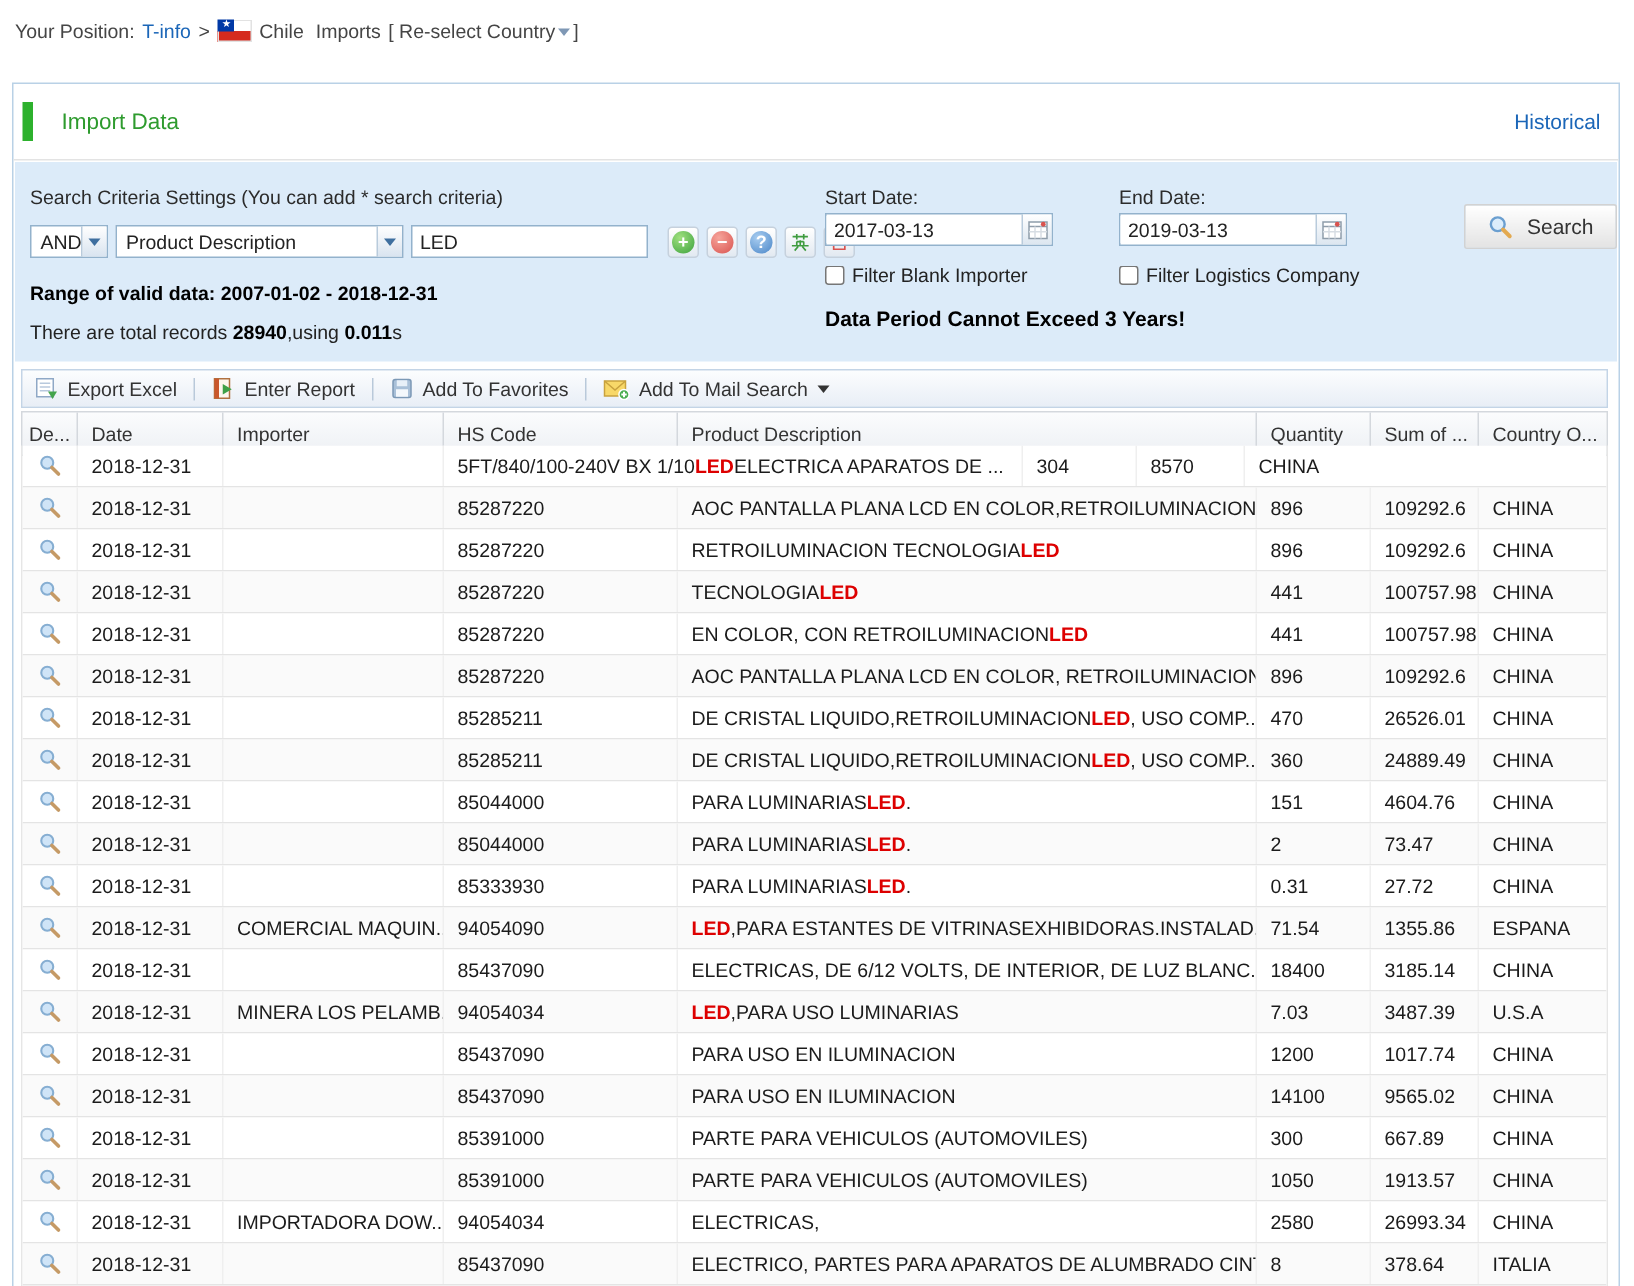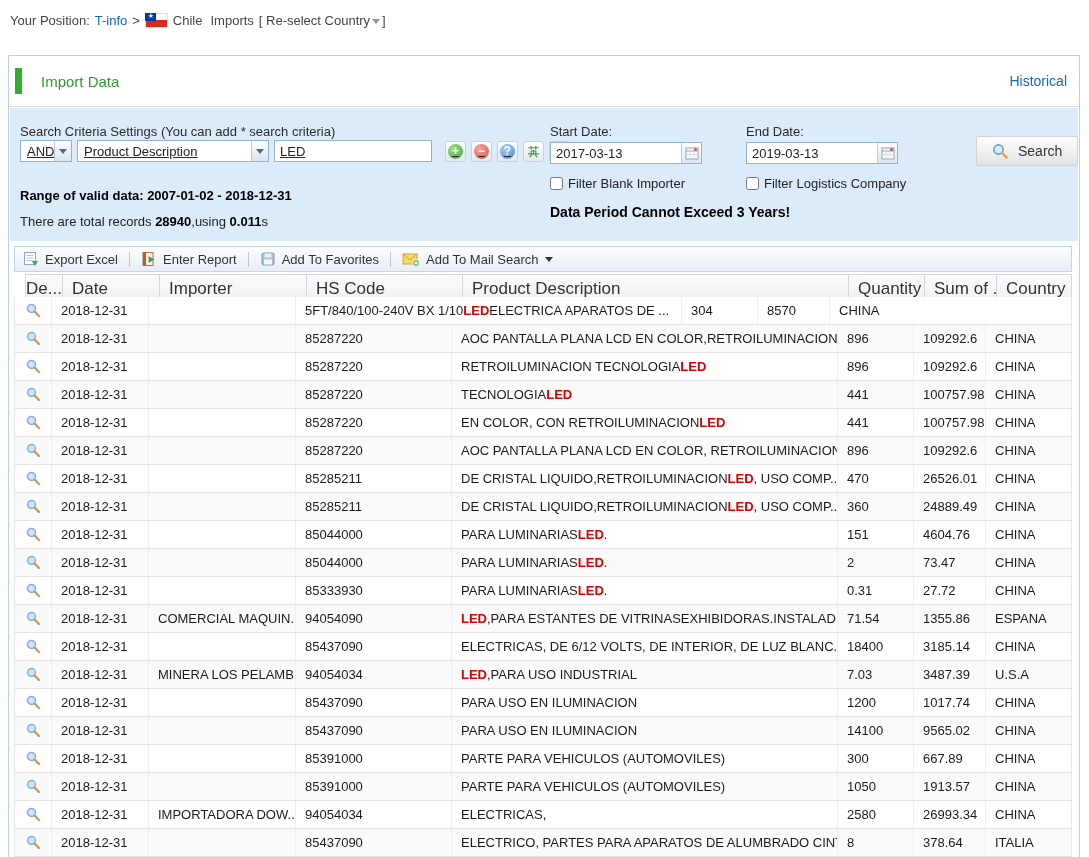--- a/index.html
+++ b/index.html
@@ -52,22 +52,22 @@
     background:linear-gradient(#ffffff,#e3e3e3); border:1px solid #d2d2d2; border-radius:2px; font-size:14px; color:#333; cursor:pointer; }
 
   
   .toolbar { position:absolute; top:190px; left:5px; right:7px; height:26px; display:flex; align-items:center; gap:6px;
     padding:0 8px; background:linear-gradient(#fcfdfe,#e8eef6); border:1px solid #c3d4e6; }
   .tbtn { display:flex; align-items:center; gap:6px; font-size:13px; color:#333; cursor:pointer; white-space:nowrap; }
   .tsep { width:1px; height:15px; background:#b9c9da; margin:0 5px; }
   .mail-caret { display:inline-block; border:4px solid transparent; border-top:5px solid #333; margin-top:5px; }
 
   
-  .thead { position:absolute; top:218px; left:16px; right:7px; height:30px; display:flex;
-    background:linear-gradient(#fbfcfd,#edf0f4); border:1px solid #d4d8dd; font-size:17px; color:#333; }
+  .thead { position:absolute; top:218px; left:5px; right:7px; height:30px; display:flex;
+    background:linear-gradient(#fbfcfd,#edf0f4); border:1px solid #d4d8dd; font-size:13px; color:#333; }
   .hcell { display:flex; align-items:center; padding:0 9px; border-right:1px solid #d4d8dd; white-space:nowrap; overflow:hidden; }
   .tbody { position:absolute; top:241px; left:5px; right:7px; bottom:0; overflow:hidden;
     border-left:1px solid #e6e6e6; border-right:1px solid #e6e6e6; }
   .trow { display:flex; height:28px; background:#fff; border-bottom:1px solid #e4e4e4; font-size:13px; color:#1b1b1b; }
   .trow.alt { background:#fafafa; }
   .tcell { display:flex; align-items:center; padding:0 9px; white-space:nowrap; overflow:hidden; border-right:1px solid #efefef; }
   .c-detail { width:37px; justify-content:center; padding:0; }
   .c-date { width:97px; }
   .c-importer { width:147px; }
   .c-hs { width:156px;text-align:right; }
@@ -102,21 +102,21 @@
 
   <div class="panel-header">
     <span class="green-bar"></span>
     <span class="panel-title">Import Data</span>
     <span class="historical link">Historical</span>
   </div>
 
   <div class="search-area">
     <div class="sa" style="left:10px; top:16px;">Search Criteria Settings (You can add * search criteria)</div>
 
-    <div class="sa criteria-row" style="left:10px; top:32px;text-decoration:underline;">
+    <div class="sa criteria-row" style="left:10px; top:42px;">
       <span class="xsel" style="width:52px;">
         <span class="txt">AND</span>
         <span class="arrow">
             <i></i>
           </span>
       </span>
       <span class="xsel" style="width:192px;">
         <span class="txt">Product Description</span>
         <span class="arrow">
             <i></i>
@@ -524,21 +524,21 @@
               <circle cx="5.5" cy="5.5" r="4" fill="#cfe4f7" stroke="#86aed2" stroke-width="1.4"></circle>
               <line x1="8.6" y1="8.6" x2="13" y2="13" stroke="#c59a66" stroke-width="2.4" stroke-linecap="round"></line>
             </svg>
           </span>
         </span>
         <span class="tcell c-date">2018-12-31</span>
         <span class="tcell c-importer">MINERA LOS PELAMB...</span>
         <span class="tcell c-hs">94054034</span>
         <span class="tcell c-desc">
           <span class="red-led">LED</span>
-          <span>,PARA USO INDUSTRIAL</span>
+          <span>,PARA USO LUMINARIAS</span>
         </span>
         <span class="tcell c-qty">7.03</span>
         <span class="tcell c-sum">3487.39</span>
         <span class="tcell c-country">U.S.A</span>
       </div>
       <div class="trow">
         <span class="tcell c-detail">
           <span class="detail-ic">
             <svg width="15" height="15" viewBox="0 0 15 15">
               <circle cx="5.5" cy="5.5" r="4" fill="#cfe4f7" stroke="#86aed2" stroke-width="1.4"></circle>

